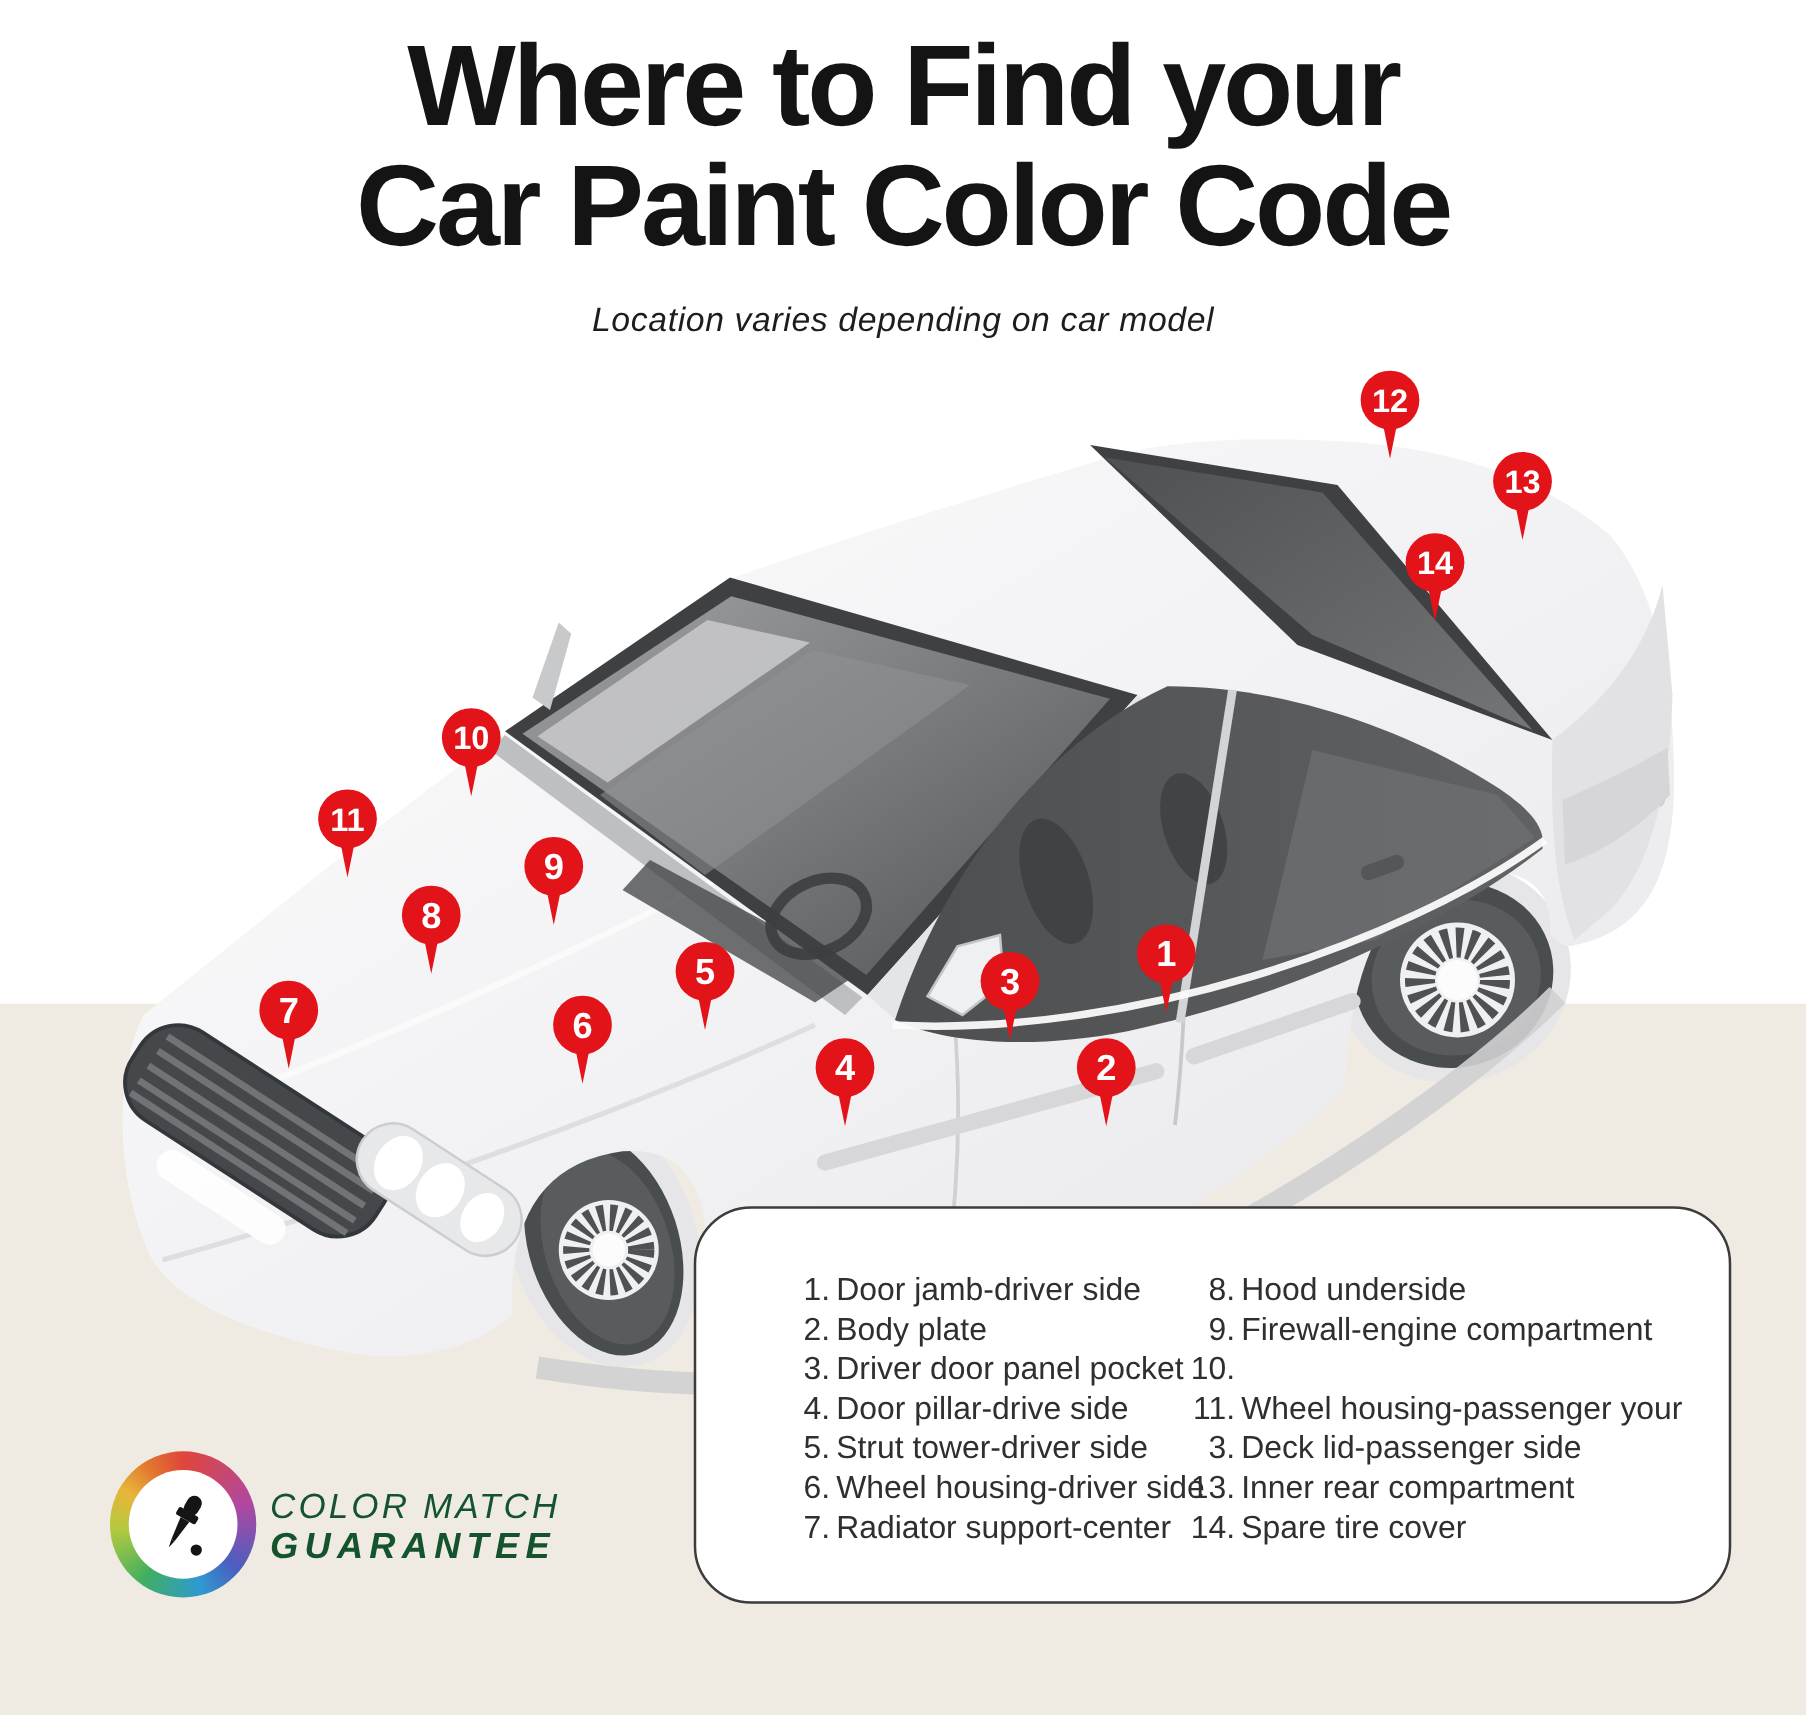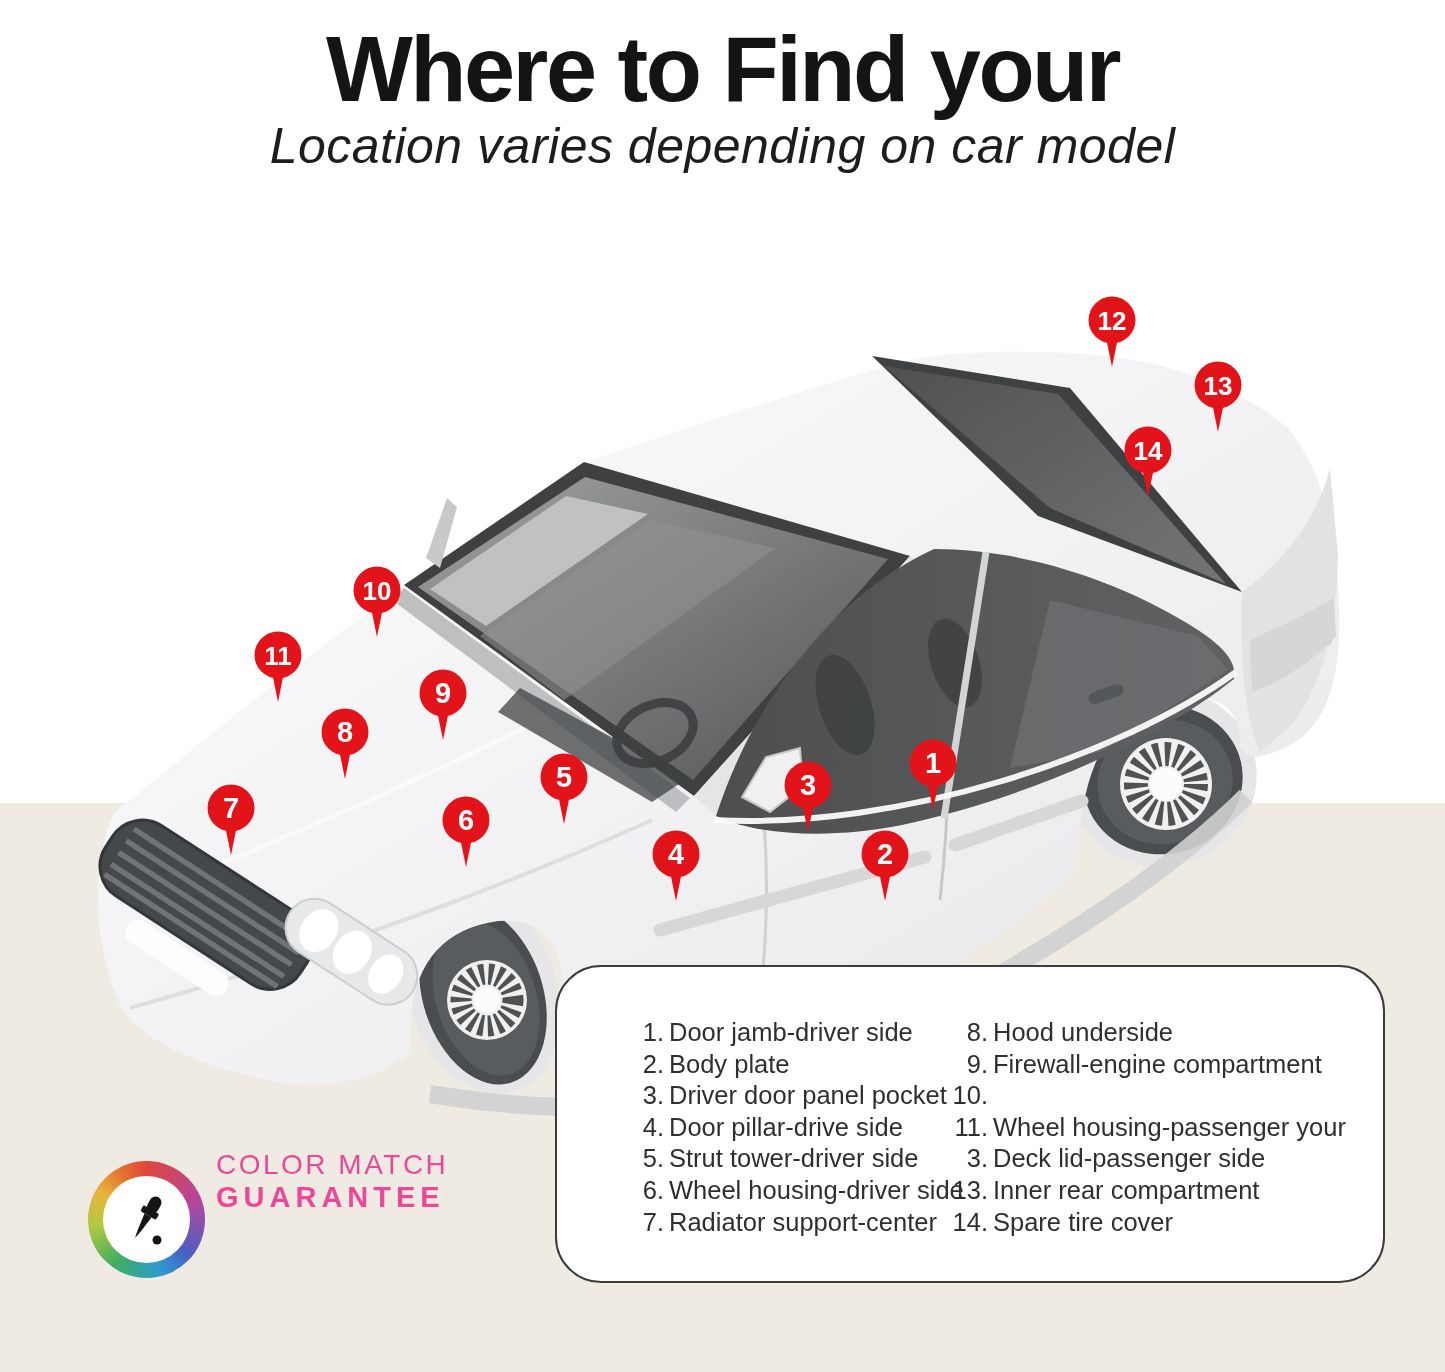--- a/index.html
+++ b/index.html
@@ -3,40 +3,40 @@
 <meta charset="utf-8">
 <style>
   html,body{margin:0;padding:0;background:#ffffff;}
   .stage{position:relative;width:1445px;height:1372px;overflow:hidden;background:#ffffff;
          font-family:"Liberation Sans",sans-serif;}
   .stage svg.scene{position:absolute;left:0;top:0;z-index:1;}
 
   
   .header{position:absolute;top:21px;left:0;right:0;text-align:center;z-index:3;}
   .title{font-size:92px;line-height:96px;font-weight:bold;letter-spacing:-2.5px;color:#141414;margin:0;}
-  .subtitle{font-size:50px;font-style:italic;color:#1d1d1d;letter-spacing:0.5px;}
+  .subtitle{margin-top:28px;font-size:27px;font-style:italic;color:#1d1d1d;letter-spacing:0.5px;}
 
   
   .legend-panel{position:absolute;left:555px;top:965px;width:830px;height:318px;background:#ffffff;
         border:2px solid #3c3c3c;border-radius:46px;z-index:2;box-sizing:border-box;}
   .legend-col{position:absolute;top:50px;}
   .legend-col.c1{left:60px;width:305px;}
   .legend-col.c2{left:368px;width:440px;}
   .legend-item{display:flex;font-size:25.5px;line-height:31.6px;color:#2f2f2f;white-space:nowrap;}
   .legend-item .num{text-align:right;flex:0 0 auto;}
   .c1 .legend-item .num{width:47px;}
   .c2 .legend-item .num{width:63px;}
   .legend-item .lab{margin-left:5px;}
 
   
   .badge-ring{position:absolute;left:88px;top:1161px;width:117px;height:117px;border-radius:50%;z-index:2;
       background:conic-gradient(from 0deg,#e0463a,#b3479e 70deg,#4a5fc0 130deg,#2f9ad0 165deg,#3fae62 215deg,#b3c93f 265deg,#e8b53a 300deg,#e2762f 330deg,#e0463a 360deg);}
   .badge-ring .inner{position:absolute;left:15px;top:15px;width:87px;height:87px;border-radius:50%;background:#ffffff;}
   .badge-ring svg{position:absolute;left:28px;top:28px;}
-  .badge-text{position:absolute;left:216px;top:1148px;z-index:2;color:#ec4899;}
+  .badge-text{position:absolute;left:216px;top:1188px;z-index:2;color:#14532d;font-style:italic;}
   .badge-text .l1{font-size:28px;letter-spacing:2.5px;line-height:33px;}
   .badge-text .l2{font-size:29px;font-weight:bold;letter-spacing:5px;line-height:33px;}
 
   .pin text{font-family:"Liberation Sans",sans-serif;font-weight:bold;fill:#ffffff;}
 </style>
 </head>
 <body>
 
 <div class="stage">
 
@@ -244,20 +244,21 @@
         <g class="pin" transform="translate(1148,450)">
           <path d="M -7.5,10 Q -3.5,30 0,47 Q 3.5,30 7.5,10 Z" fill="#e3131a"></path>
           <circle r="23.5" fill="#e3131a"></circle>
           <text text-anchor="middle" y="9.5" font-size="26">14</text>
         </g>
       </g>
   </svg>
 
   <div class="header">
     <div class="title">Where to Find your</div>
+    <div class="title">Car Paint Color Code</div>
     <div class="subtitle">Location varies depending on car model</div>
   </div>
 
   <div class="legend-panel">
     <div class="legend-col c1" id="legend-col1">
         <div class="legend-item">
           <span class="num">1.</span>
           <span class="lab">Door jamb-driver side</span>
         </div>
         <div class="legend-item">

